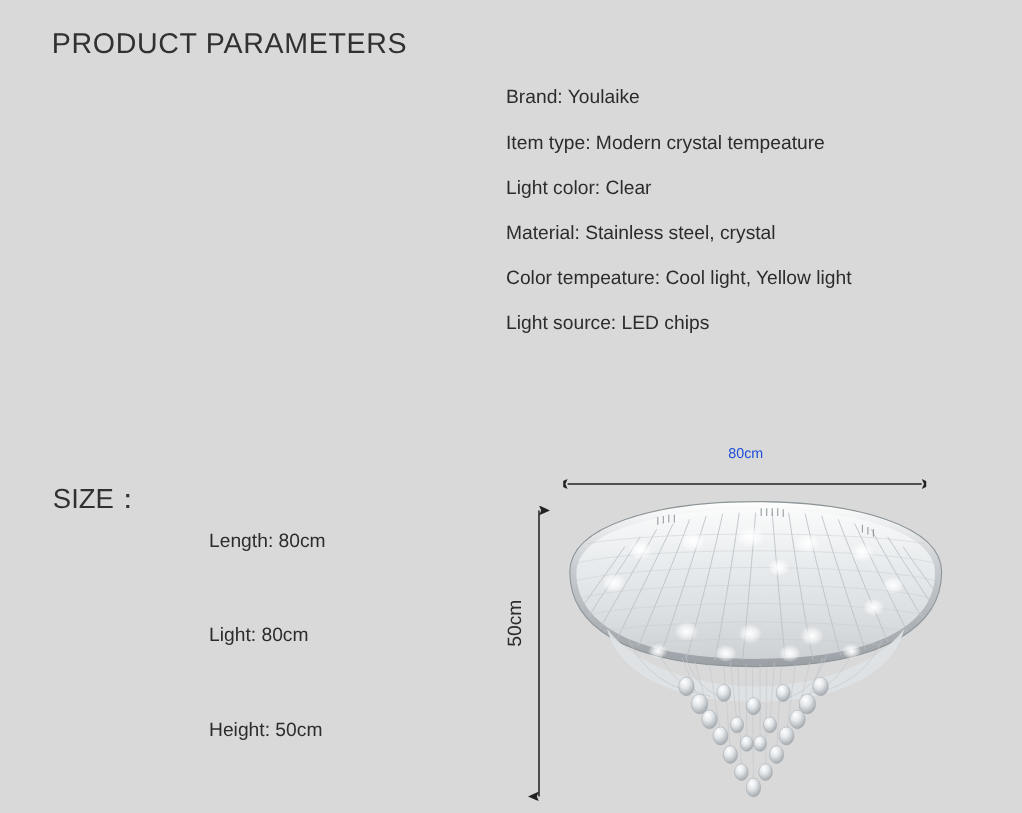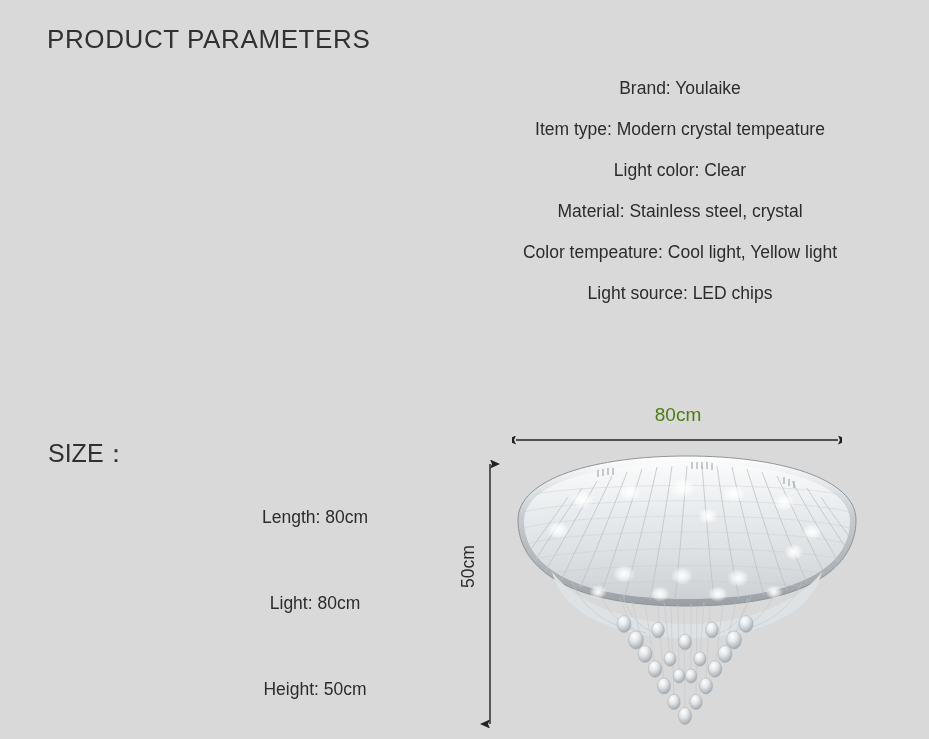--- a/index.html
+++ b/index.html
@@ -32,61 +32,59 @@
     white-space: nowrap;
     text-align: right;
   }
 
   
   #spec-list {
     position: absolute;
     left: 460px;
     top: 68px;
     width: 440px;
-    text-align: center;
   }
   .spec-line {
     font-size: 17.5px;
     line-height: 41px;
     color: #2c2c2c;
     white-space: nowrap;
   }
 
   
   #size-heading {
     position: absolute;
     left: 48px;
     top: 437px;
     font-size: 25px;
     color: #313131;
     white-space: nowrap;
   }
   #size-list {
     position: absolute;
     left: 190px;
-    top: 474px;
+    top: 448px;
     width: 250px;
-    text-align: center;
   }
   .size-line {
     font-size: 17.5px;
     line-height: 86px;
     color: #2c2c2c;
     white-space: nowrap;
   }
 
   
   #width-dimension-label {
     position: absolute;
     left: 640px;
     top: 404px;
     width: 76px;
     text-align: center;
-    font-size: 19px;
-    color: #4d7c0f;
+    font-size: 13px;
+    color: #1d4ed8;
   }
   #width-dimension-arrow {
     position: absolute;
     left: 512px;
     top: 430px;
     width: 330px;
     height: 20px;
   }
   #height-dimension-label {
     position: absolute;

